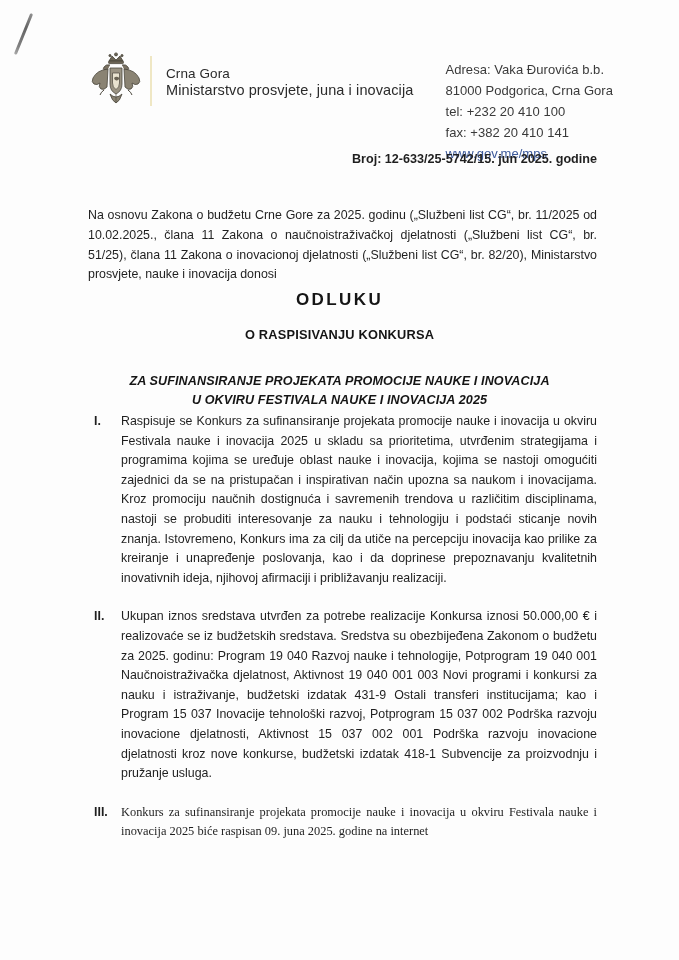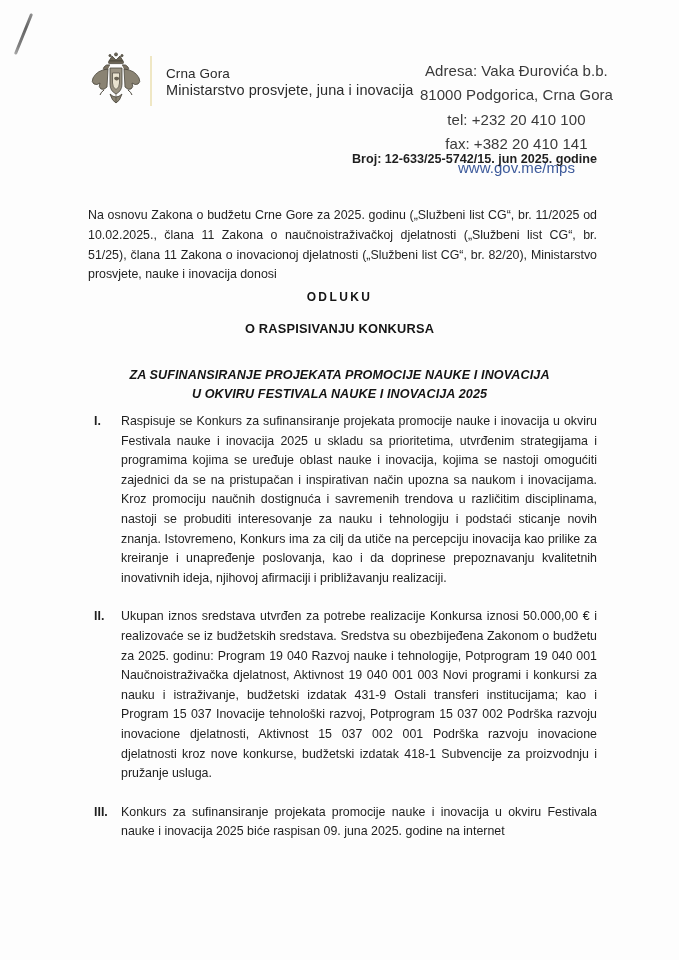--- a/index.html
+++ b/index.html
@@ -81,22 +81,22 @@
     font-size: 14.5px;
     color: #2b2b2b;
     line-height: 1.1;
     letter-spacing: .1px;
   }
 
   .address-block {
     position: absolute;
     right: 66px;
     top: 9px;
-    text-align: center;
-    font-size: 15px;
+    text-align: left;
+    font-size: 13px;
     line-height: 1.62;
     color: #3a3a3a;
     letter-spacing: .05px;
   }
   .address-block .web {
     color: #3d5a9b;
   }
 
   
   .ref-row {
@@ -126,21 +126,21 @@
   }
 
   .titles {
     position: absolute;
     left: 60px;
     right: 60px;
     top: 290px;
     text-align: center;
   }
   .t-odluku {
-    font-size: 12px;
+    font-size: 17px;
     font-weight: bold;
     letter-spacing: 2.4px;
     color: #151515;
   }
   .t-sub {
     font-size: 12.8px;
     font-weight: bold;
     letter-spacing: .2px;
     margin-top: 17px;
     color: #151515;
@@ -179,20 +179,21 @@
   .article-text {
     flex: 1 1 auto;
     font-size: 12.4px;
     line-height: 1.58;
     text-align: justify;
     text-justify: inter-word;
     color: #1f1f1f;
   }
   .article:last-child .article-text {
     text-align: justify;
+    font-family: Liberation Serif, serif;
   }
 </style>
 </head>
 <body>
 
 <div class="page">
 
   <div class="scan-mark"></div>
 
   <div class="letterhead">

